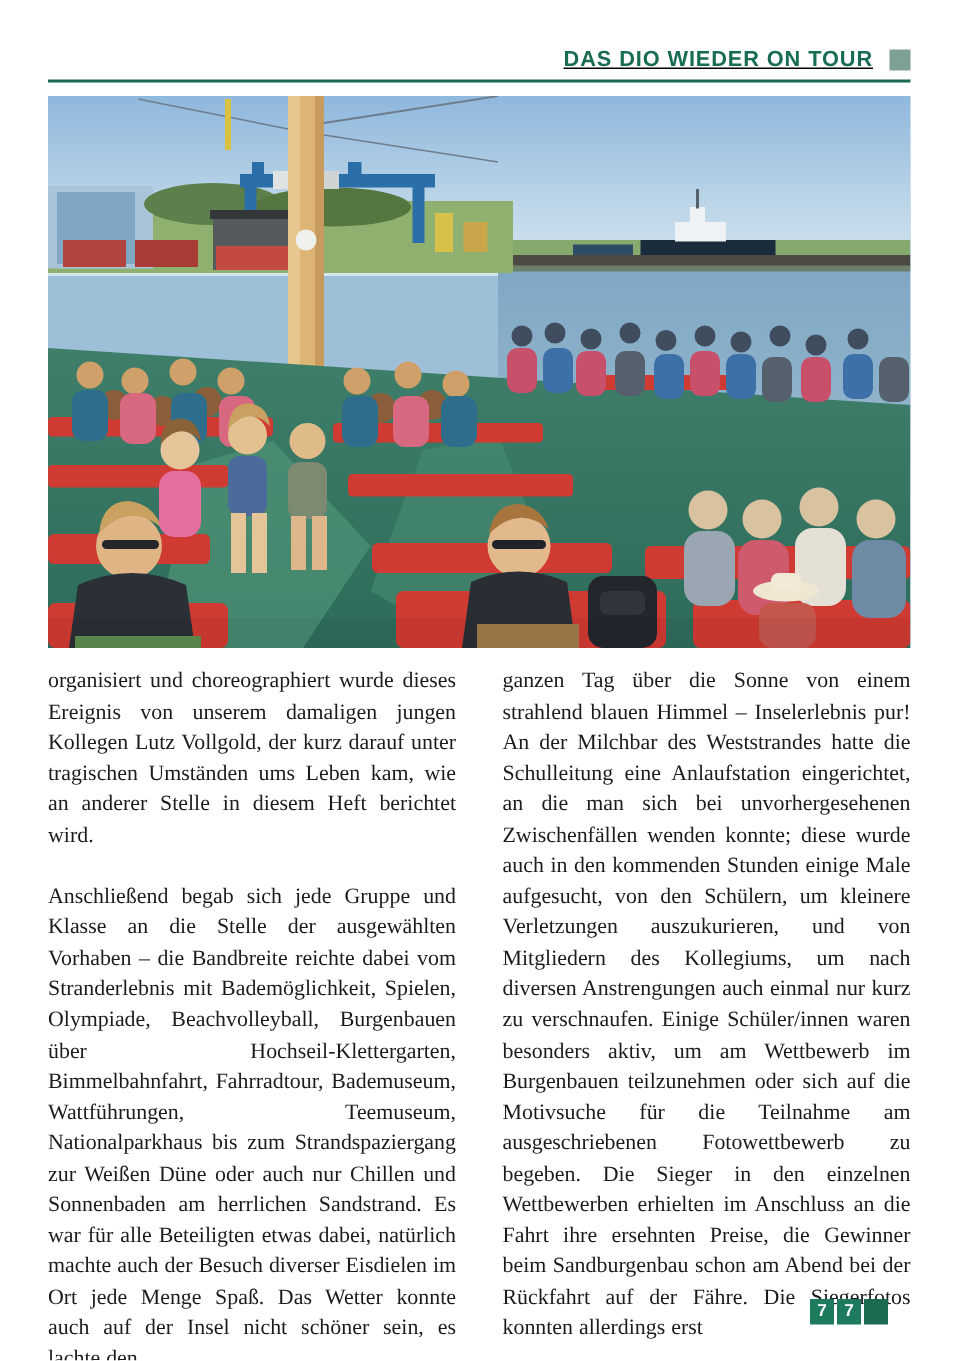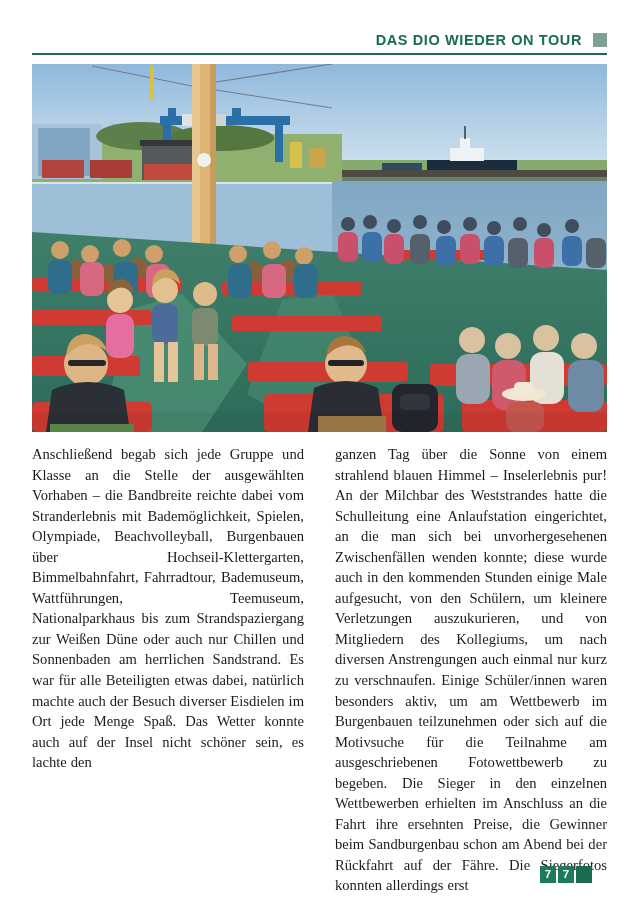--- a/index.html
+++ b/index.html
@@ -19,20 +19,21 @@
   
   .header {
     position: absolute;
     left: 32px;
     top: 26px;
     width: 575px;
     height: 28px;
     display: flex;
     align-items: center;
     justify-content: flex-end;
+    text-decoration: underline;
   }
   .header-title {
     font-family: "Liberation Sans", "DejaVu Sans", sans-serif;
     font-weight: bold;
     font-size: 14.5px;
     letter-spacing: 0.6px;
     color: #176c52;
     white-space: nowrap;
     line-height: 1;
   }
@@ -342,20 +343,21 @@
           <rect x="474" y="338" width="38" height="30" rx="9" fill="#c4564c"></rect>
         </g>
       </g>
 
       <rect x="0" y="348" width="575" height="20" fill="#000" opacity="0.04"></rect>
     </svg>
   </div>
 
   <div class="columns">
     <div class="col">
+      <p>organisiert und choreographiert wurde dieses Ereignis von unserem damaligen jungen Kollegen Lutz Vollgold, der kurz darauf unter tragischen Umständen ums Leben kam, wie an anderer Stelle in diesem Heft berichtet wird.</p>
       <p>Anschließend begab sich jede Gruppe und Klasse an die Stelle der ausgewählten Vorhaben – die Bandbreite reichte dabei vom Stranderlebnis mit Bademöglichkeit, Spielen, Olympiade, Beachvolleyball, Burgenbauen über Hochseil-Klettergarten, Bimmelbahnfahrt, Fahrradtour, Bademuseum, Wattführungen, Teemuseum, Nationalparkhaus bis zum Strandspaziergang zur Weißen Düne oder auch nur Chillen und Sonnenbaden am herrlichen Sandstrand. Es war für alle Beteiligten etwas dabei, natürlich machte auch der Besuch diverser Eisdielen im Ort jede Menge Spaß. Das Wetter konnte auch auf der Insel nicht schöner sein, es lachte den</p>
     </div>
     <div class="col">
       <p>ganzen Tag über die Sonne von einem strahlend blauen Himmel – Inselerlebnis pur! An der Milchbar des Weststrandes hatte die Schulleitung eine Anlaufstation eingerichtet, an die man sich bei unvorhergesehenen Zwischenfällen wenden konnte; diese wurde auch in den kommenden Stunden einige Male aufgesucht, von den Schülern, um kleinere Verletzungen auszukurieren, und von Mitgliedern des Kollegiums, um nach diversen Anstrengungen auch einmal nur kurz zu verschnaufen. Einige Schüler/innen waren besonders aktiv, um am Wettbewerb im Burgenbauen teilzunehmen oder sich auf die Motivsuche für die Teilnahme am ausgeschriebenen Fotowettbewerb zu begeben. Die Sieger in den einzelnen Wettbewerben erhielten im Anschluss an die Fahrt ihre ersehnten Preise, die Gewinner beim Sandburgenbau schon am Abend bei der Rückfahrt auf der Fähre. Die Siegerfotos konnten allerdings erst</p>
     </div>
   </div>
 
   <div class="folio">
     <span class="folio-box">7</span>
     <span class="folio-box">7</span>

